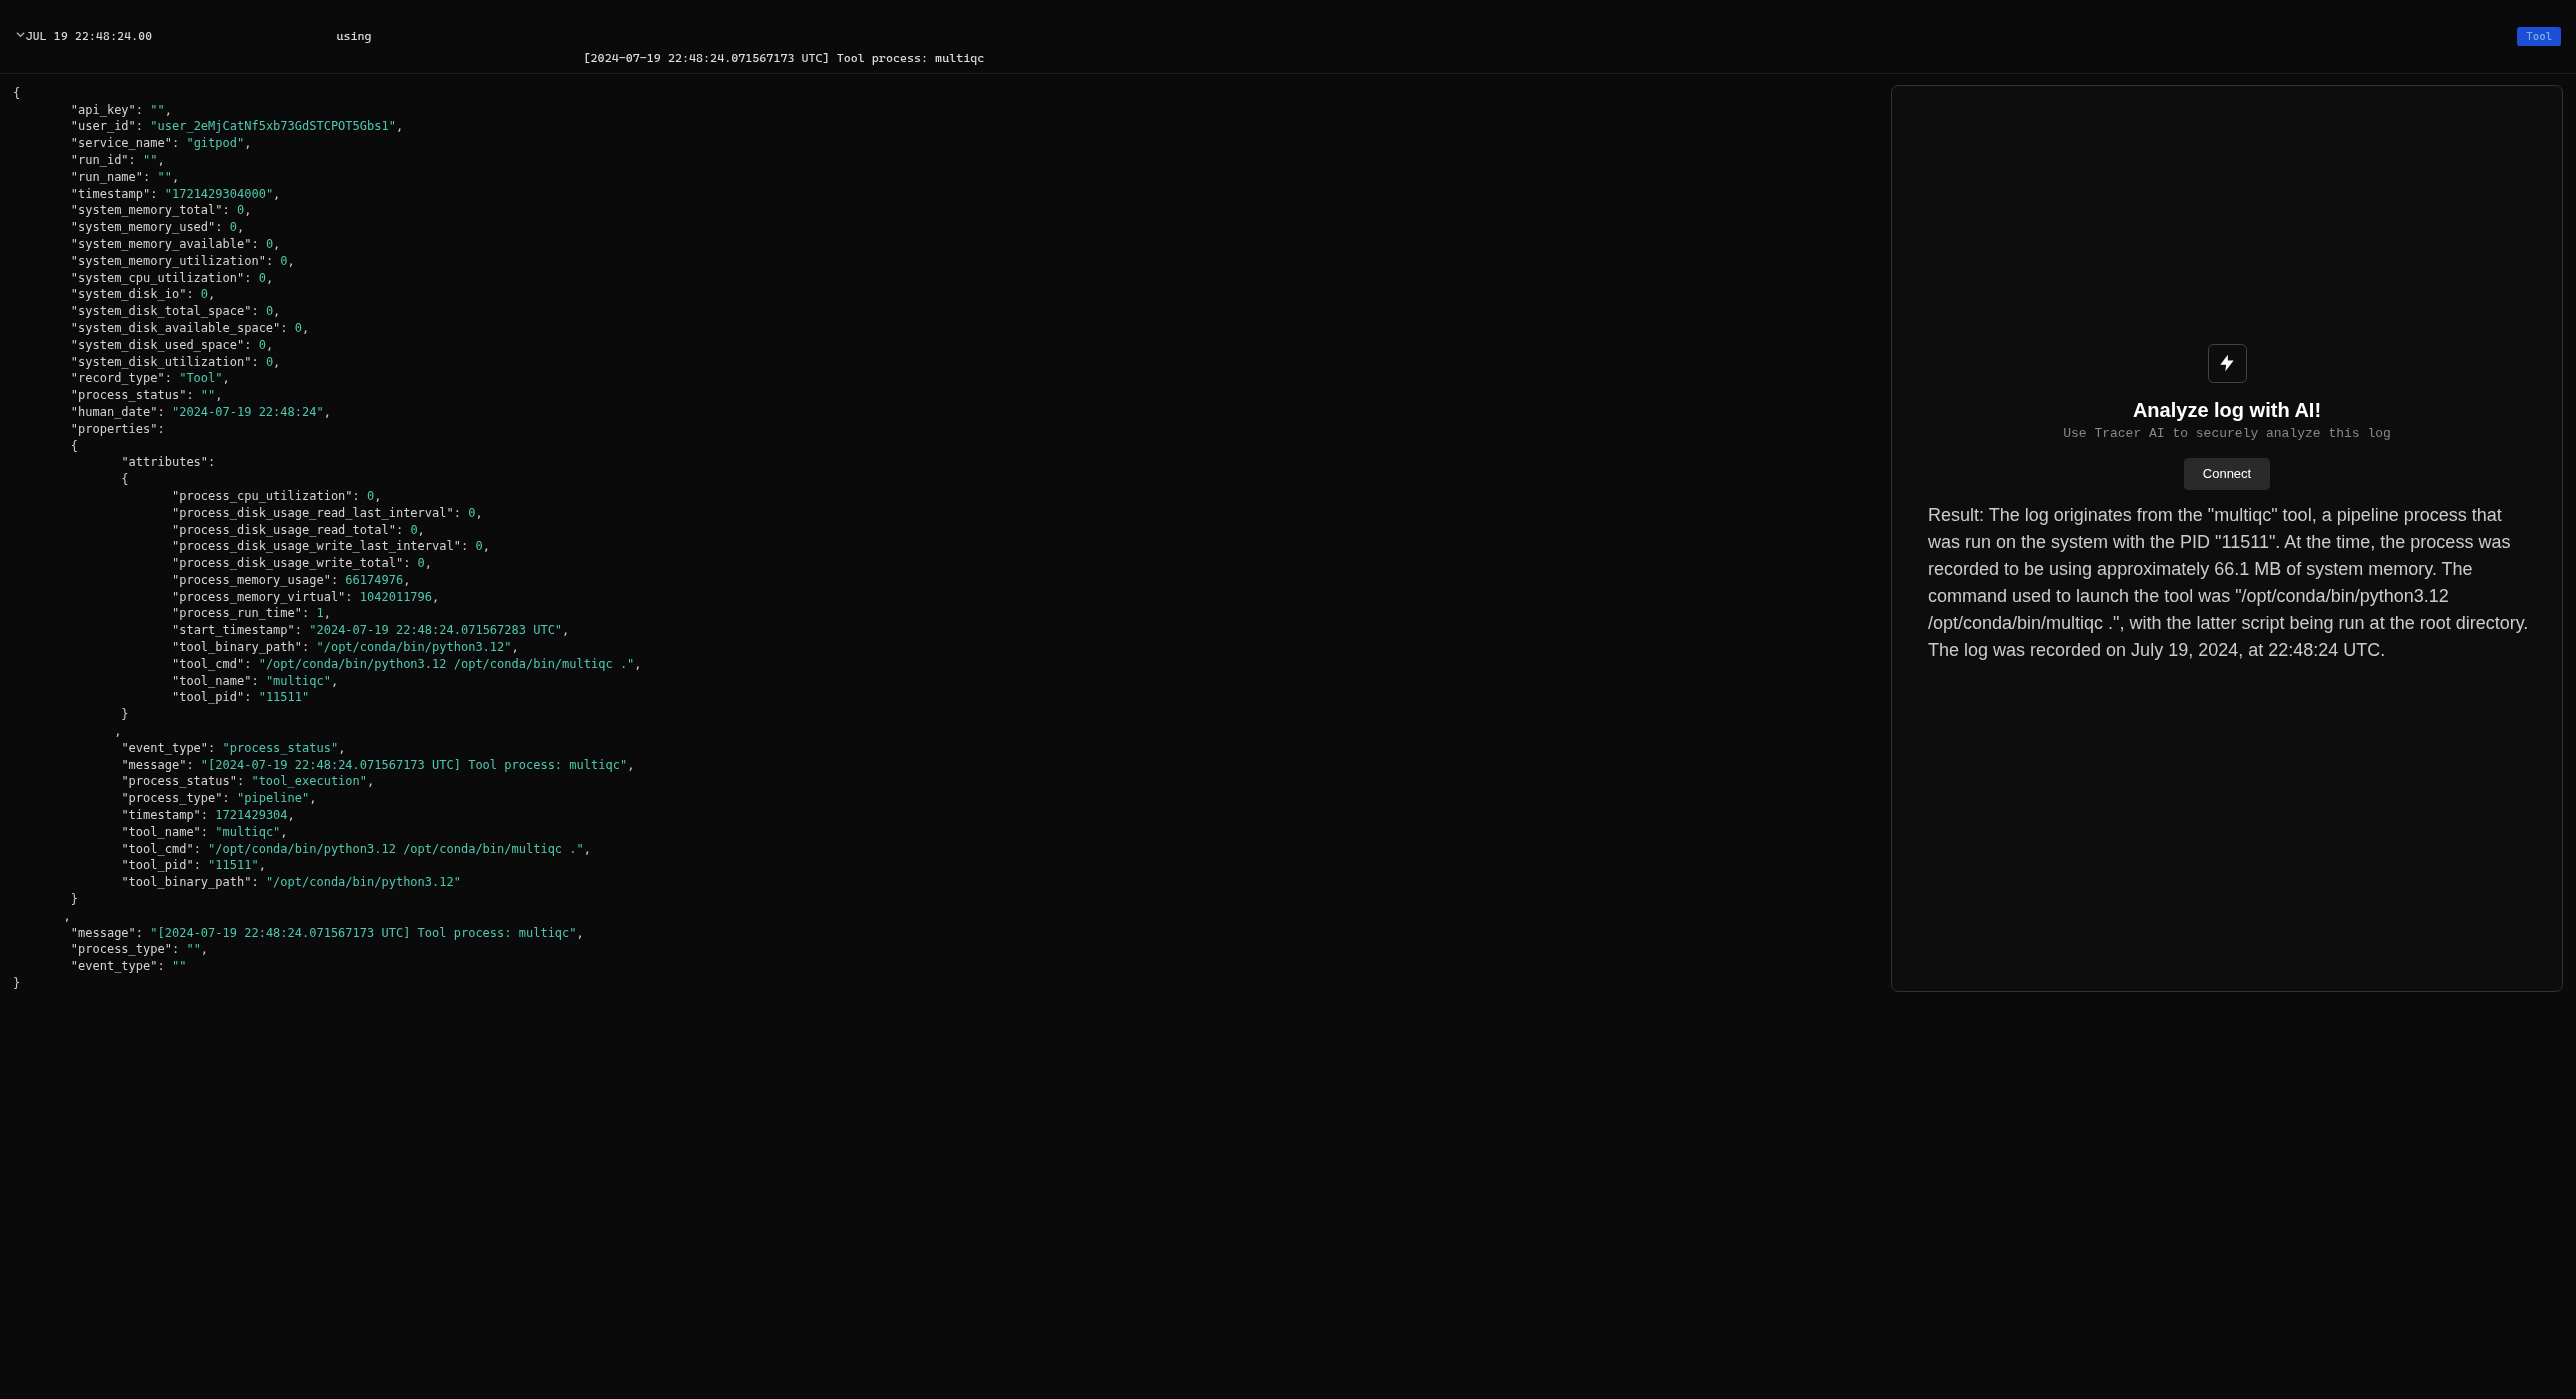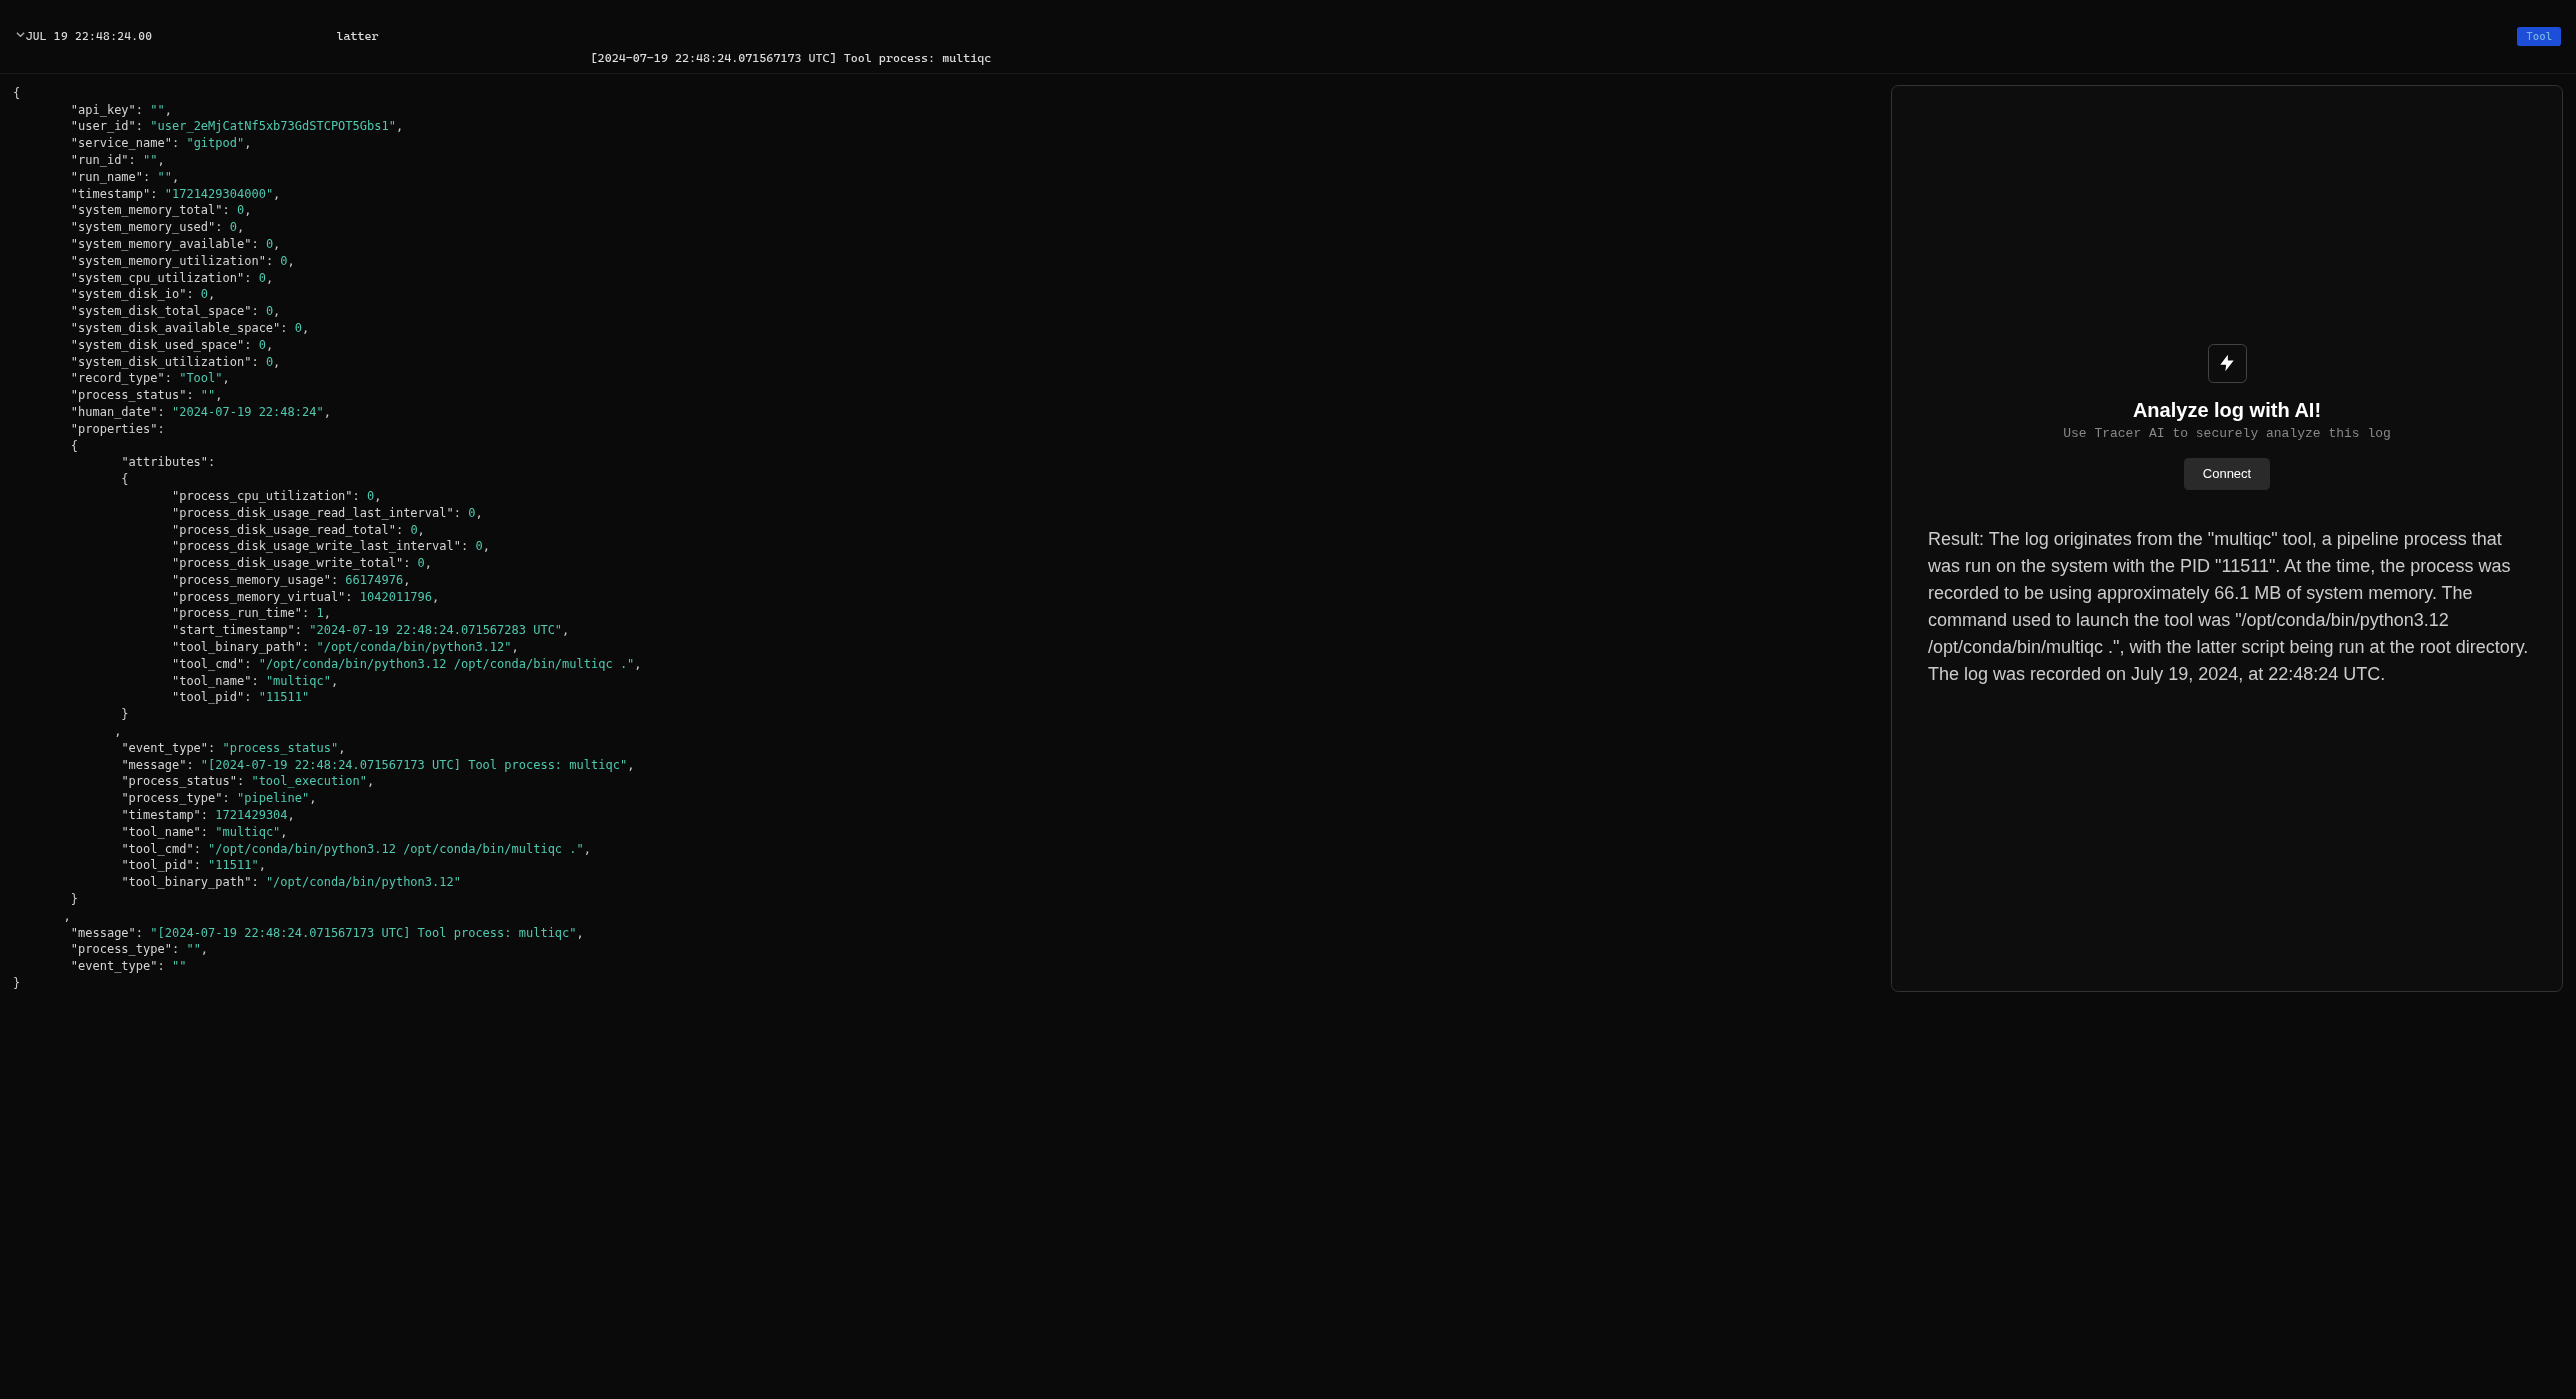--- a/index.html
+++ b/index.html
@@ -109,42 +109,42 @@
     }
     .connect-btn {
       background: #2a2a2a;
       color: #fff;
       border: none;
       padding: 8.3px 18.4px;
       border-radius: 4.6px;
       font-family: -apple-system, BlinkMacSystemFont, 'Segoe UI', sans-serif;
       font-size: 13px;
       cursor: pointer;
-      margin-bottom: 36px;
+      margin-bottom: 12px;
     }
     .ai-result {
       font-family: -apple-system, BlinkMacSystemFont, 'Segoe UI', sans-serif;
       font-size: 18px;
       line-height: 1.5;
       color: #ccc;
       align-self: stretch;
       margin-left: 8px;
     }
   </style>
 </head>
 <body>
 
 <div class="header">
   <span class="chevron">
     <svg width="11" height="11" viewBox="0 0 12 12">
         <path d="M2 4 L6 8 L10 4" stroke="#aaa" stroke-width="1.5" fill="none"></path>
       </svg>
   </span>
   <span class="timestamp-header">JUL 19 22:48:24.00</span>
-  <span class="service-label">latter</span>
+  <span class="service-label">using</span>
   <span class="message-header">[2024-07-19 22:48:24.071567173 UTC] Tool process: multiqc</span>
   <span class="badge">Tool</span>
 </div>
 
 <div class="main">
   <pre class="json-panel" id="json-out">{
         <span class="key">"api_key"</span>: <span class="str">""</span>,
         <span class="key">"user_id"</span>: <span class="str">"user_2eMjCatNf5xb73GdSTCPOT5Gbs1"</span>,
         <span class="key">"service_name"</span>: <span class="str">"gitpod"</span>,
         <span class="key">"run_id"</span>: <span class="str">""</span>,

